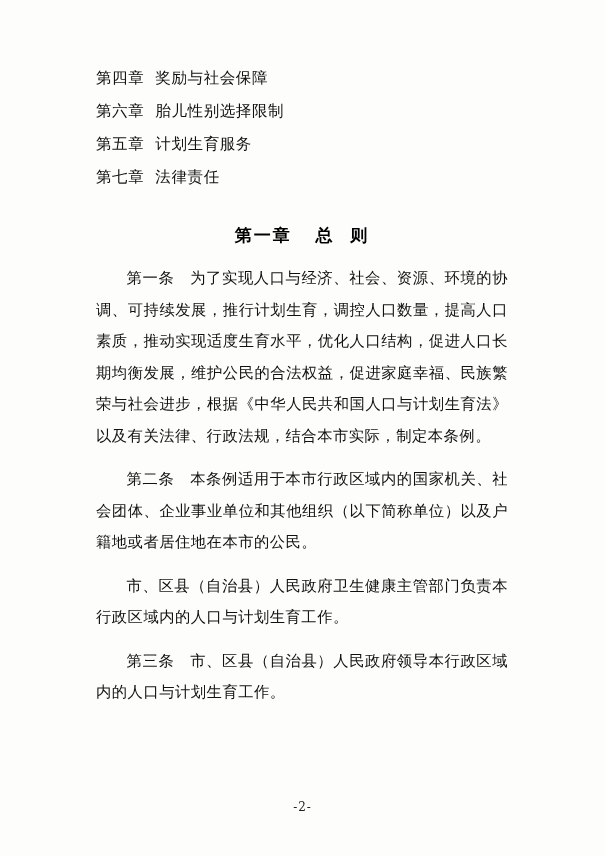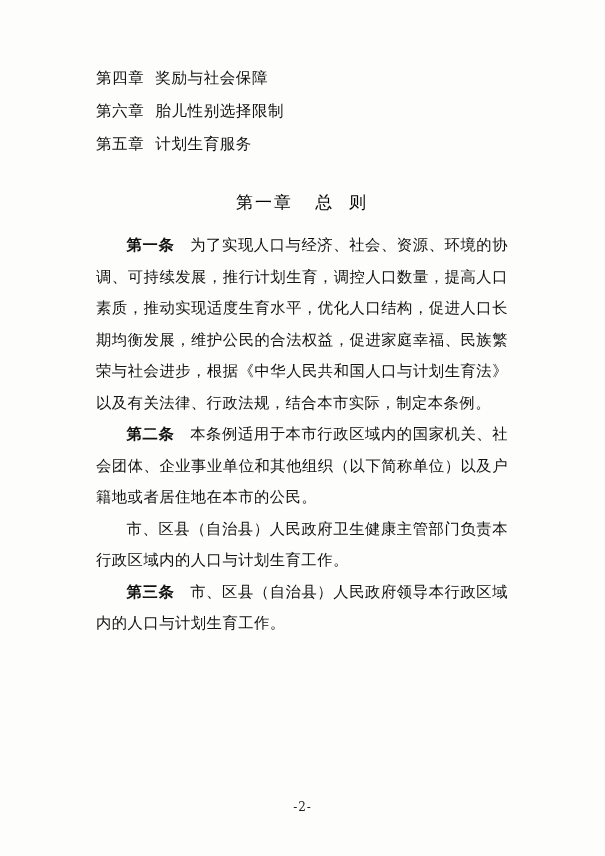--- a/index.html
+++ b/index.html
@@ -28,42 +28,42 @@
   .toc-line {
     font-size: 15.5px;
     line-height: 33px;
     letter-spacing: 0.6px;
     color: #111;
     white-space: pre;
   }
   .chapter-title {
     text-align: center;
     font-size: 17px;
-    font-weight: normal;
+    font-weight: bold;
     letter-spacing: 2px;
     margin-top: 30px;
     margin-bottom: 16px;
     color: #000;
     white-space: pre;
   }
   .para {
     font-size: 15.3px;
     line-height: 31.5px;
     letter-spacing: 0.5px;
     text-align: justify;
     text-justify: inter-ideograph;
     text-indent: 2em;
     margin: 0;
     color: #111;
   }
   .para .lead {
-    font-weight: bold;
+    font-weight: normal;
   }
   .para + .para {
-    margin-top: 0px;
+    margin-top: 12px;
   }
   .footer {
     position: absolute;
     left: 0;
     right: 0;
     top: 800px;
     text-align: center;
     font-size: 12px;
     color: #222;
     letter-spacing: 1px;
@@ -71,20 +71,21 @@
 </style>
 </head>
 <body>
 
 <div class="page">
   <div class="content">
 
     <div class="toc-line">第四章  奖励与社会保障</div>
     <div class="toc-line">第六章  胎儿性别选择限制</div>
     <div class="toc-line">第五章  计划生育服务</div>
+    <div class="toc-line">第七章  法律责任</div>
 
     <div class="chapter-title">第一章   总  则</div>
 
     <p class="para"><span class="lead">第一条</span><span>　为了实现人口与经济、社会、资源、环境的协调、可持续发展，推行计划生育，调控人口数量，提高人口素质，推动实现适度生育水平，优化人口结构，促进人口长期均衡发展，维护公民的合法权益，促进家庭幸福、民族繁荣与社会进步，根据《中华人民共和国人口与计划生育法》以及有关法律、行政法规，结合本市实际，制定本条例。</span></p>
 
     <p class="para"><span class="lead">第二条</span><span>　本条例适用于本市行政区域内的国家机关、社会团体、企业事业单位和其他组织（以下简称单位）以及户籍地或者居住地在本市的公民。</span></p>
 
     <p class="para"><span class="lead"></span><span>市、区县（自治县）人民政府卫生健康主管部门负责本行政区域内的人口与计划生育工作。</span></p>
 
     <p class="para"><span class="lead">第三条</span><span>　市、区县（自治县）人民政府领导本行政区域内的人口与计划生育工作。</span></p>

